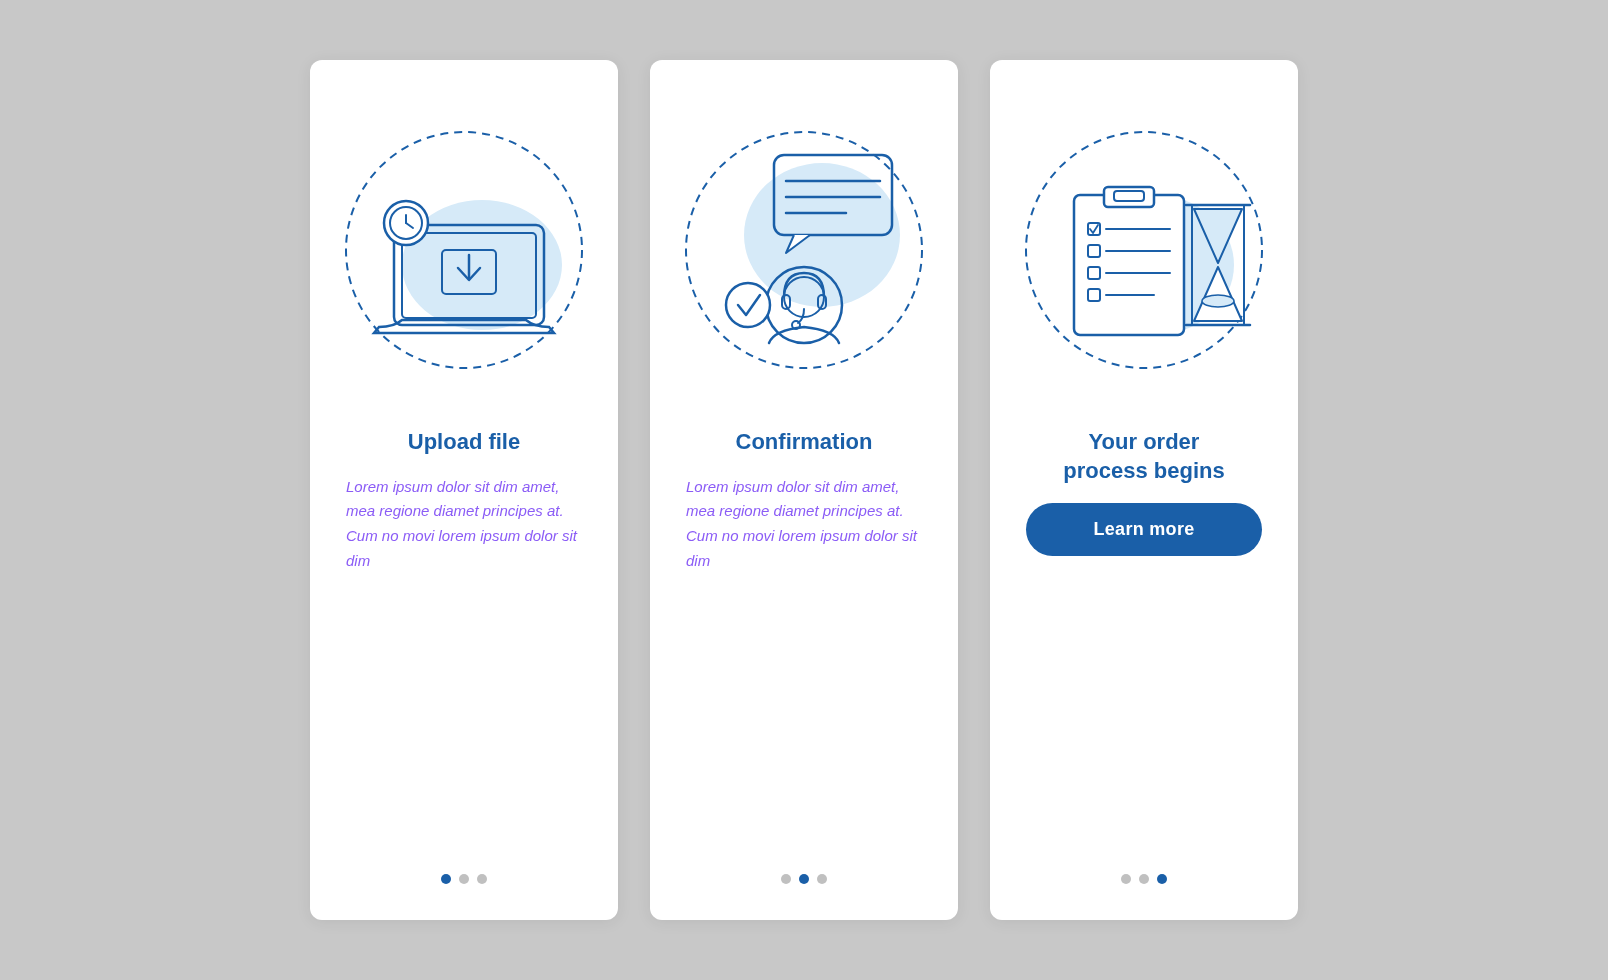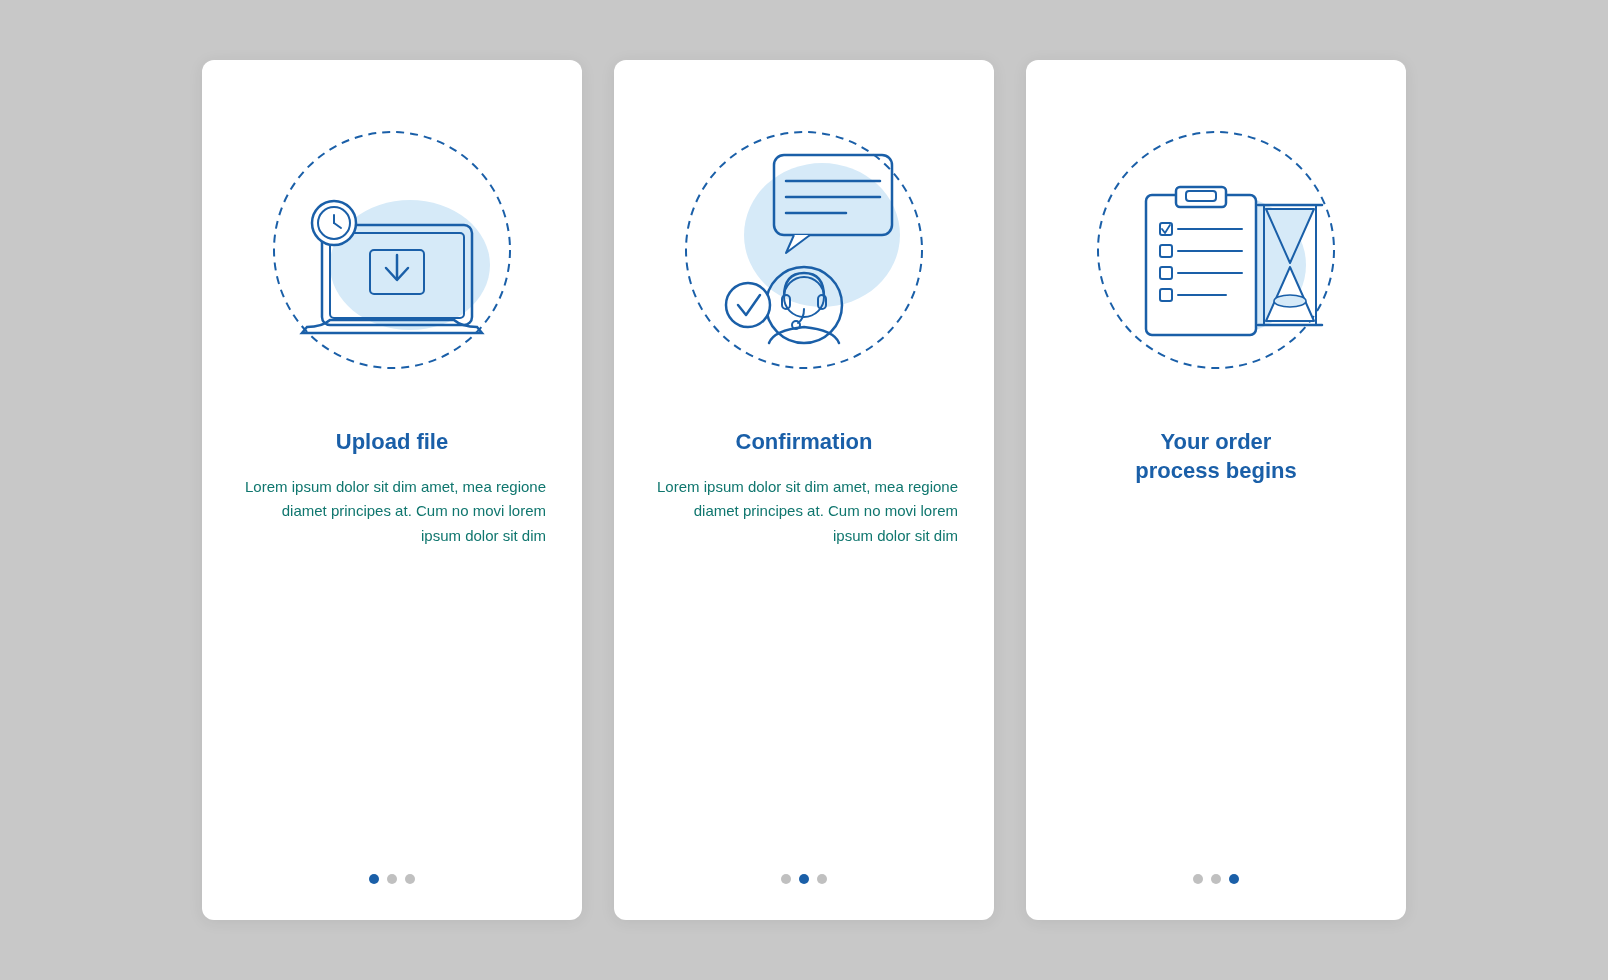--- a/index.html
+++ b/index.html
@@ -14,21 +14,21 @@
     }
     .cards-container {
       display: flex;
       gap: 32px;
       align-items: center;
       justify-content: center;
     }
     .card {
       background: #ffffff;
       border-radius: 12px;
-      width: 380px;
+      width: 308px;
       min-height: 860px;
       display: flex;
       flex-direction: column;
       align-items: center;
       padding: 40px 36px 36px 36px;
       box-shadow: 0 2px 16px rgba(0,0,0,0.07);
     }
     .card-illustration {
       width: 260px;
       height: 300px;
@@ -41,25 +41,26 @@
     .card-title {
       font-size: 22px;
       font-weight: 700;
       color: #1a5fa8;
       text-align: center;
       margin-bottom: 18px;
       line-height: 1.3;
     }
     .card-body {
       font-size: 15px;
-      color: #0f766e;
+      color: #8b5cf6;
       line-height: 1.65;
-      text-align: right;
+      text-align: left;
       flex: 1;
       margin-bottom: 24px;
+      font-style: italic;
     }
     .card-dots {
       display: flex;
       gap: 8px;
       margin-top: auto;
       padding-top: 10px;
     }
     .dot {
       width: 10px;
       height: 10px;
@@ -199,20 +200,21 @@
           <path d="M8 4 L56 4 L32 58 Z" fill="#d6eaf8" stroke="#1a5fa8" stroke-width="2" stroke-linejoin="round"></path>
 
           <path d="M8 116 L56 116 L32 62 Z" fill="white" stroke="#1a5fa8" stroke-width="2" stroke-linejoin="round"></path>
 
           <ellipse cx="32" cy="96" rx="16" ry="6" fill="#d6eaf8" stroke="#1a5fa8" stroke-width="1.5"></ellipse>
         </g>
       </svg>
     </div>
     <div class="card-title" style="white-space:pre-line;">Your order
 process begins</div>
+    <button class="learn-more-btn">Learn more</button>
     <div class="card-dots">
       <div class="dot dot-inactive"></div>
       <div class="dot dot-inactive"></div>
       <div class="dot dot-active"></div>
     </div>
   </div>
 
 </div>
 
 </body></html>

